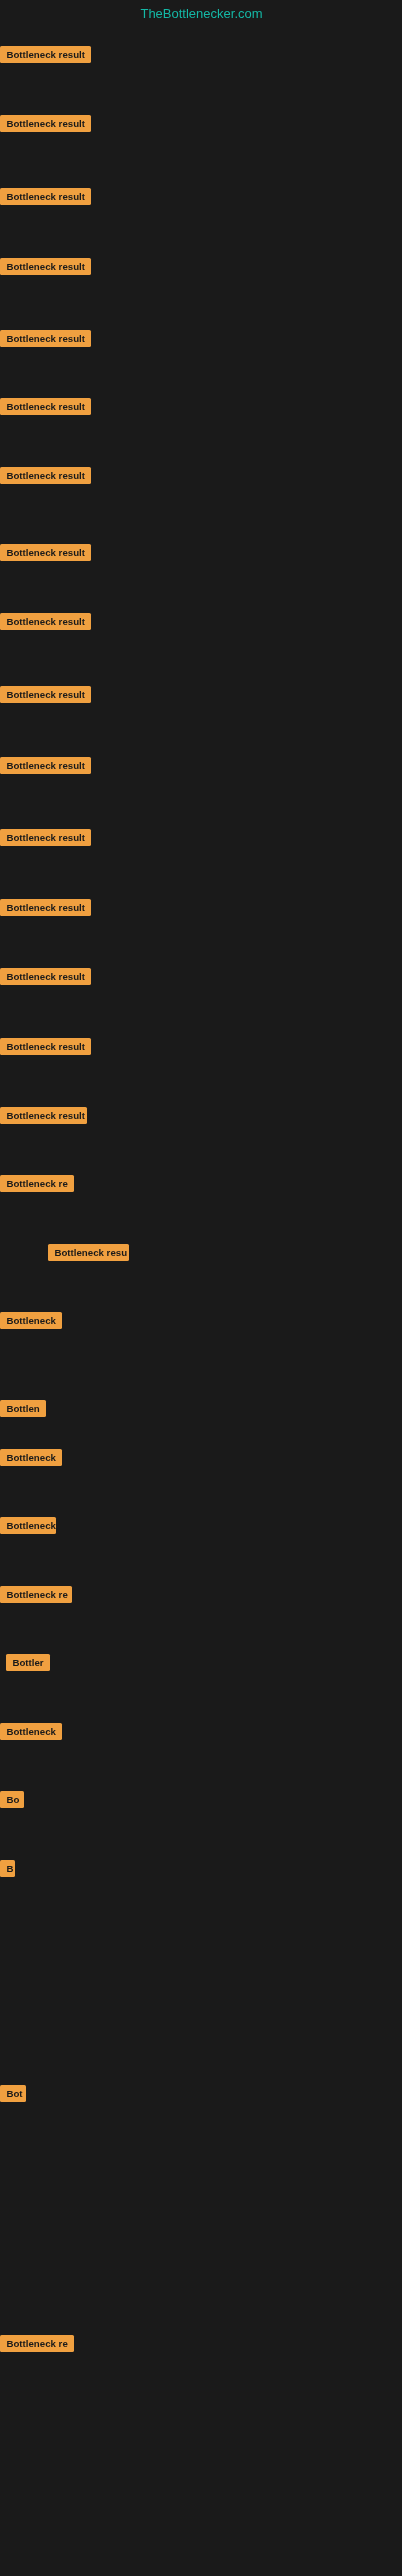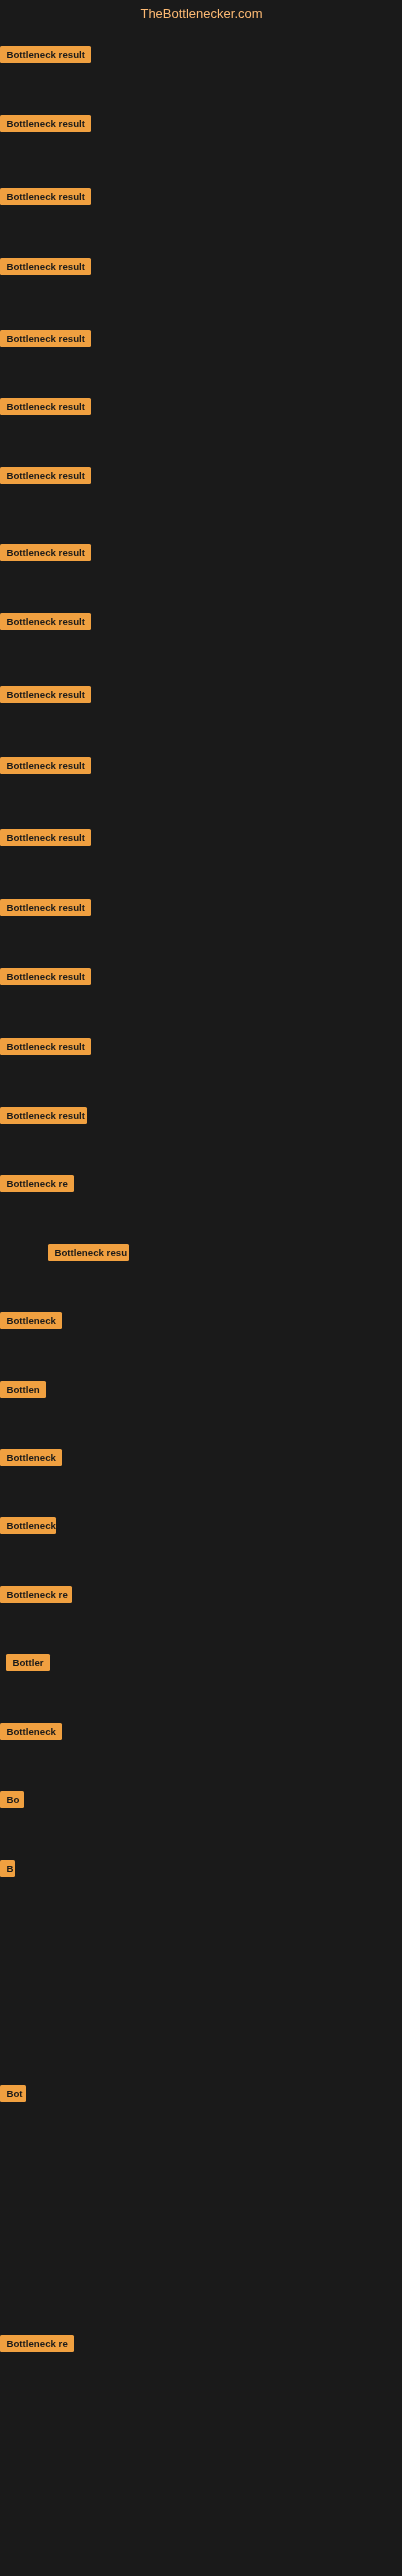--- a/index.html
+++ b/index.html
@@ -11,21 +11,21 @@
     body {
       width: 403px;
       min-height: 2576px;
       background-color: #1a1a1a;
       font-family: Arial, sans-serif;
       position: relative;
     }
 
     .site-title {
       text-align: center;
-      color: #fdba74;
+      color: #14b8a6;
       font-size: 13px;
       padding: 6.4px 0;
       font-weight: normal;
     }
 
     .bottleneck-item {
       position: absolute;
       left: 0;
     }
 
@@ -57,21 +57,21 @@
 <div class="bottleneck-item" style="top: 686px; left: 0px;"><span class="bottleneck-badge" style="max-width: 105px; overflow: hidden;">Bottleneck result</span></div>
 <div class="bottleneck-item" style="top: 757px; left: 0px;"><span class="bottleneck-badge" style="max-width: 105px; overflow: hidden;">Bottleneck result</span></div>
 <div class="bottleneck-item" style="top: 829px; left: 0px;"><span class="bottleneck-badge" style="max-width: 105px; overflow: hidden;">Bottleneck result</span></div>
 <div class="bottleneck-item" style="top: 899px; left: 0px;"><span class="bottleneck-badge" style="max-width: 97px; overflow: hidden;">Bottleneck result</span></div>
 <div class="bottleneck-item" style="top: 968px; left: 0px;"><span class="bottleneck-badge" style="max-width: 93px; overflow: hidden;">Bottleneck result</span></div>
 <div class="bottleneck-item" style="top: 1038px; left: 0px;"><span class="bottleneck-badge" style="max-width: 93px; overflow: hidden;">Bottleneck result</span></div>
 <div class="bottleneck-item" style="top: 1107px; left: 0px;"><span class="bottleneck-badge" style="max-width: 87px; overflow: hidden;">Bottleneck result</span></div>
 <div class="bottleneck-item" style="top: 1175px; left: 0px;"><span class="bottleneck-badge" style="max-width: 74px; overflow: hidden;">Bottleneck re</span></div>
 <div class="bottleneck-item" style="top: 1244px; left: 0px; margin-left: 48px;"><span class="bottleneck-badge" style="max-width: 81px; overflow: hidden;">Bottleneck resu</span></div>
 <div class="bottleneck-item" style="top: 1312px; left: 0px;"><span class="bottleneck-badge" style="max-width: 64px; overflow: hidden;">Bottleneck</span></div>
-<div class="bottleneck-item" style="top: 1381px; left: 0px;"><span class="bottleneck-badge" style="max-width: 50px; overflow: hidden;">Bottlen</span></div>
+<div class="bottleneck-item" style="top: 1381px; left: 0px;"><span class="bottleneck-badge" style="max-width: 50px; overflow: hidden; margin-top: 19px;">Bottlen</span></div>
 <div class="bottleneck-item" style="top: 1449px; left: 0px;"><span class="bottleneck-badge" style="max-width: 63px; overflow: hidden;">Bottleneck</span></div>
 <div class="bottleneck-item" style="top: 1517px; left: 0px;"><span class="bottleneck-badge" style="max-width: 56px; overflow: hidden;">Bottleneck</span></div>
 <div class="bottleneck-item" style="top: 1586px; left: 0px;"><span class="bottleneck-badge" style="max-width: 72px; overflow: hidden;">Bottleneck re</span></div>
 <div class="bottleneck-item" style="top: 1654px; left: 0px; padding-left: 6px;"><span class="bottleneck-badge" style="max-width: 44px; overflow: hidden;">Bottler</span></div>
 <div class="bottleneck-item" style="top: 1723px; left: 0px;"><span class="bottleneck-badge" style="max-width: 63px; overflow: hidden;">Bottleneck</span></div>
 <div class="bottleneck-item" style="top: 1791px; left: 0px;"><span class="bottleneck-badge" style="max-width: 24px; overflow: hidden;">Bo</span></div>
 <div class="bottleneck-item" style="top: 1860px; left: 0px;"><span class="bottleneck-badge" style="max-width: 14.5px; overflow: hidden;">B</span></div>
 <div class="bottleneck-item" style="top: 2085px; left: 0px;"><span class="bottleneck-badge" style="max-width: 26px; overflow: hidden;">Bot</span></div>
 <div class="bottleneck-item" style="top: 2335px; left: 0px;"><span class="bottleneck-badge" style="max-width: 74px; overflow: hidden;">Bottleneck re</span></div>
 

